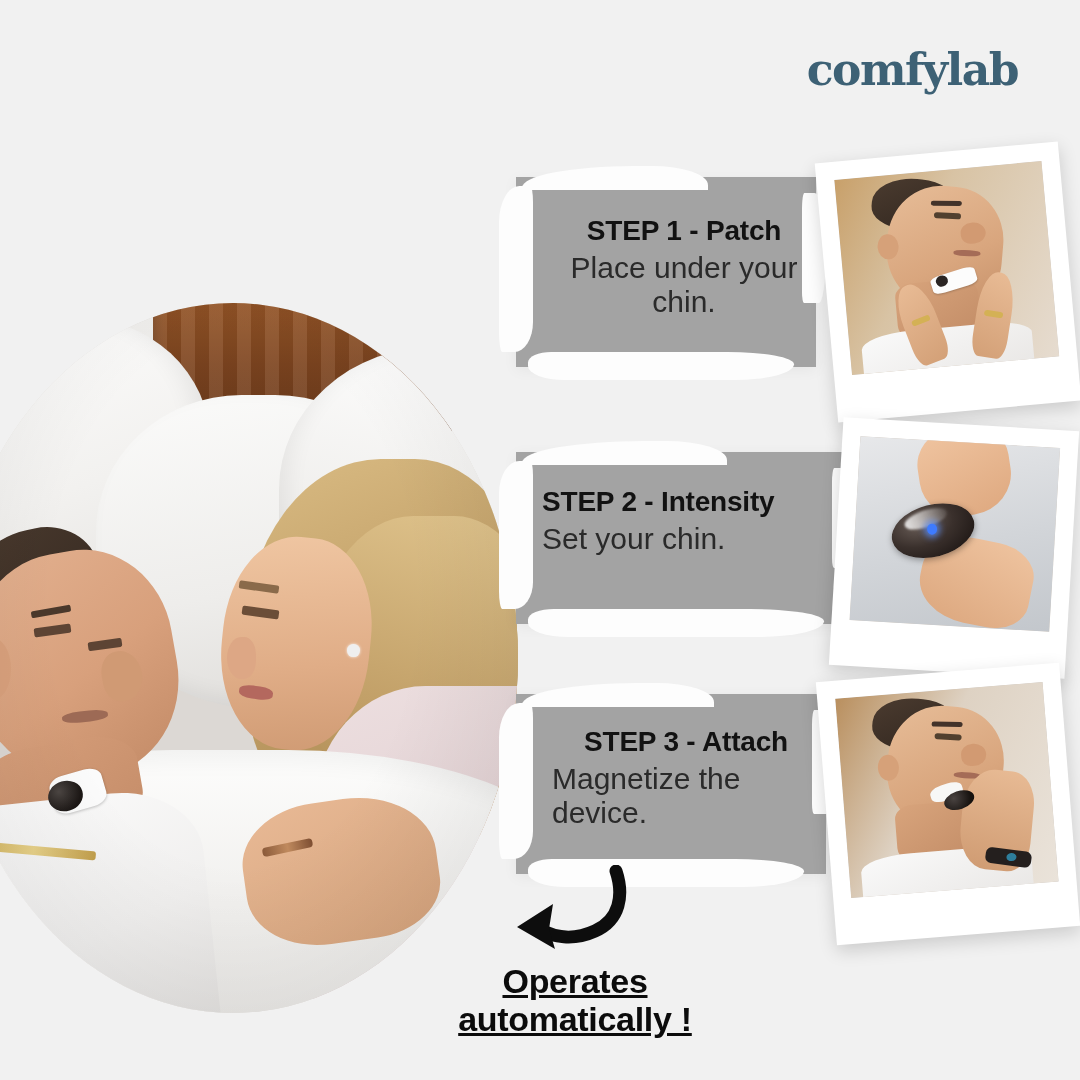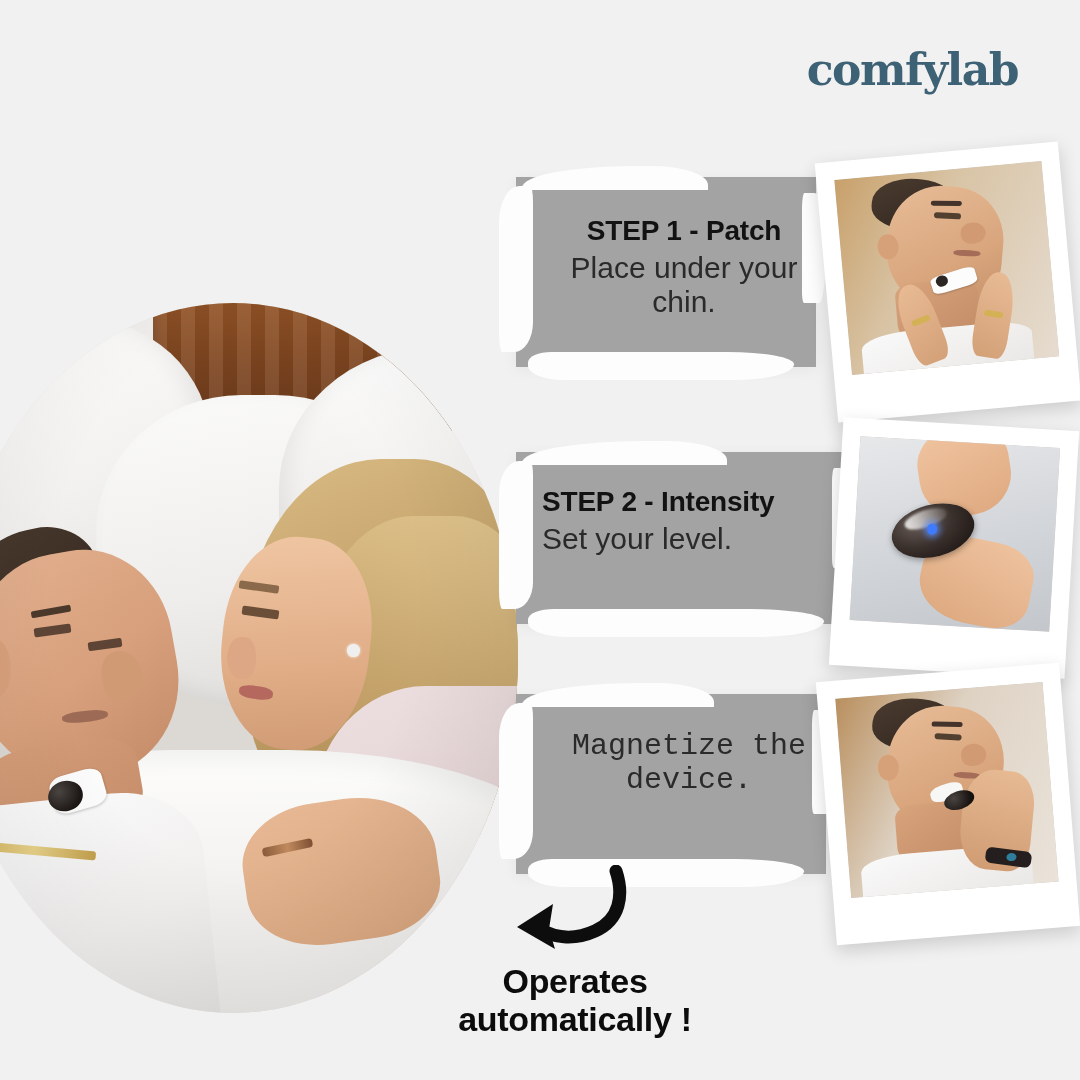--- a/index.html
+++ b/index.html
@@ -240,21 +240,21 @@
 
   #card-1{left:516px;top:177px;width:300px;height:190px;}
   #card-1 .card-inner{padding:38px 0 0 36px;text-align:center;}
   #card-1 .step-desc{text-align:center;}
 
   #card-2{left:516px;top:452px;width:330px;height:172px;}
   #card-2 .card-inner{padding:34px 0 0 26px;text-align:left;}
 
   #card-3{left:516px;top:694px;width:310px;height:180px;}
   #card-3 .card-inner{padding:32px 0 0 30px;text-align:center;}
-  #card-3 .step-desc{text-align:center;padding-left:6px;font-family:Liberation Mono, monospace;}
+  #card-3 .step-desc{text-align:left;padding-left:6px;}
 
   
   .polaroid{
     position:absolute;
     background:#ffffff;
     padding:18px 18px 46px 18px;
     box-shadow:0 6px 18px rgba(0,0,0,.16);
   }
   .polaroid .photo{
     width:100%;height:100%;
@@ -347,20 +347,21 @@
   
   .arrow{position:absolute;left:495px;top:865px;width:136px;height:92px;}
   .caption{
     position:absolute;left:380px;top:962px;width:390px;
     text-align:center;
     font-weight:700;
     font-size:34px;
     line-height:1.12;
     letter-spacing:-0.3px;
     color:#0c0c0c;
+    text-decoration:underline;
   }
 </style>
 </head>
 <body style="background: rgb(241, 241, 241);">
 
 <div class="stage">
 
   <div class="logo" style="color: rgb(61, 97, 117);">comfylab</div>
 
 
@@ -408,28 +409,29 @@
       <div class="step-title">STEP 1 - Patch</div>
       <div class="step-desc">Place under your chin.</div>
     </div>
   </div>
 
   <div class="card" id="card-2">
     <span class="nick-tl"></span>
     <span class="nick-tr"></span>
     <div class="card-inner">
       <div class="step-title">STEP 2 - Intensity</div>
-      <div class="step-desc">Set your level.</div>
+      <div class="step-desc">Set your chin.</div>
     </div>
   </div>
 
   <div class="card" id="card-3">
     <span class="nick-tl"></span>
     <span class="nick-tr"></span>
     <div class="card-inner">
+      <div class="step-title">STEP 3 - Attach</div>
       <div class="step-desc">Magnetize the device.</div>
     </div>
   </div>
 
   <div class="polaroid" id="photo-1">
     <div class="photo">
       <div class="p-bgwarm"></div>
       <div class="p-hair"></div>
       <div class="p-head"></div>
       <div class="p-ear"></div>

